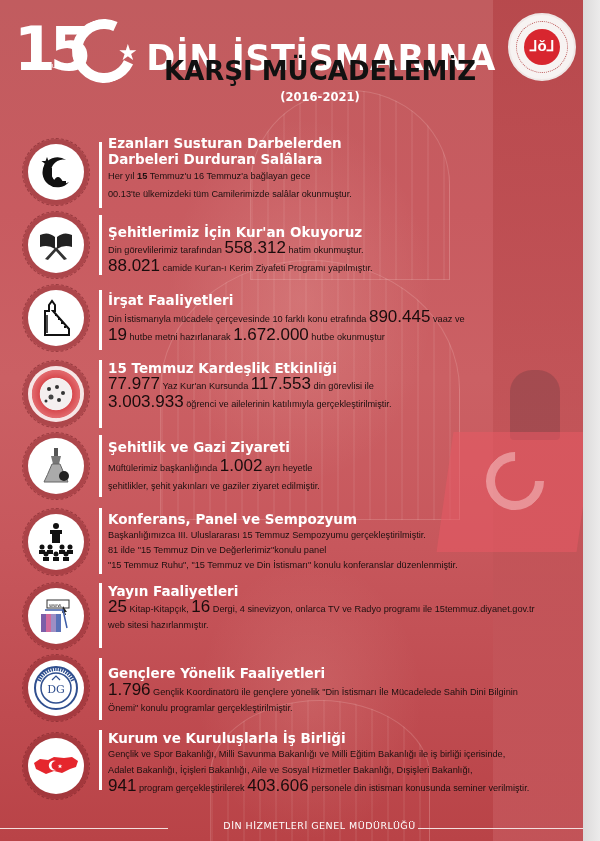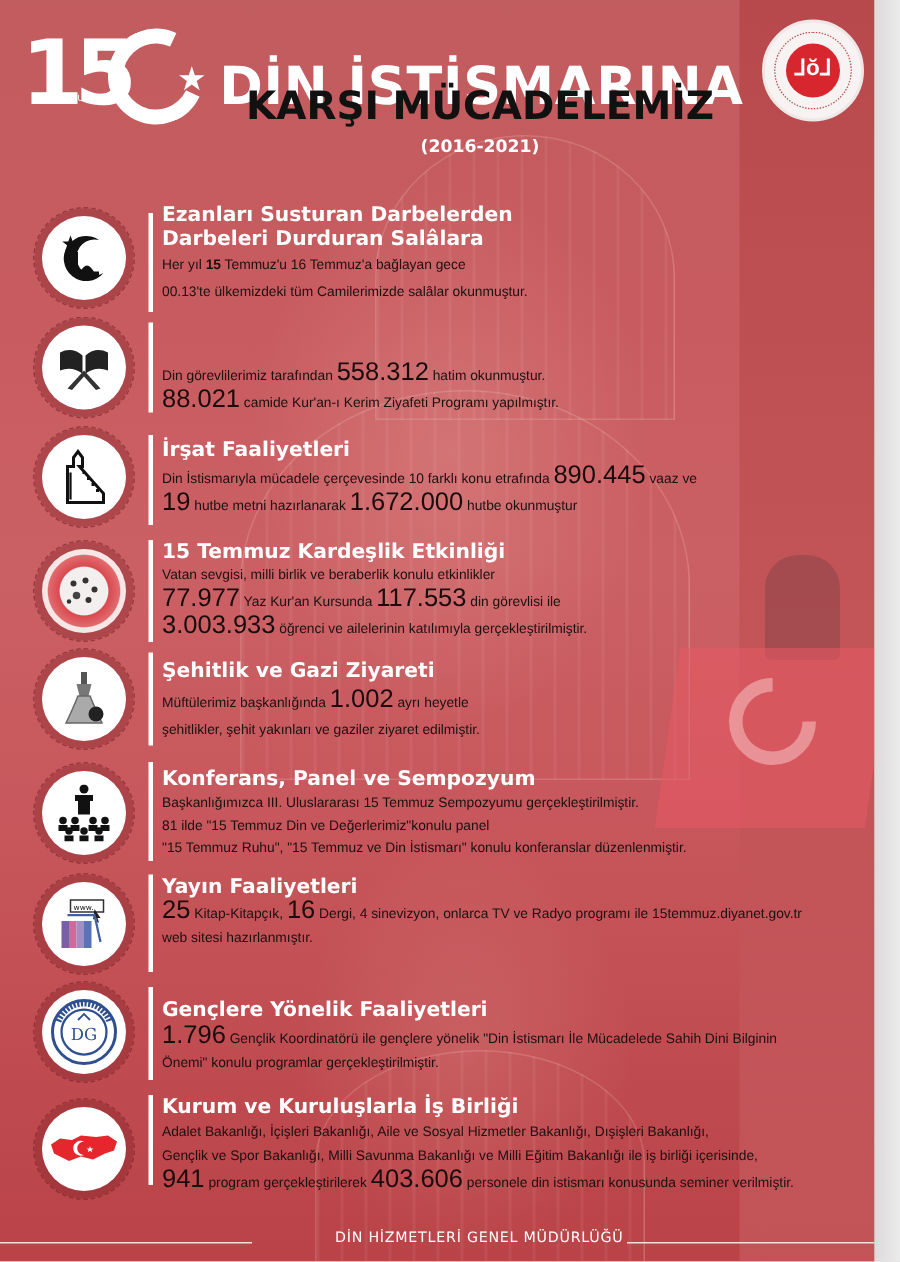--- a/index.html
+++ b/index.html
@@ -130,20 +130,21 @@
 
   <div class="section" style="top:215px;height:65px;">
     <div class="icon-circle" style="top:2px;">
       <svg width="38" height="32" viewBox="0 0 38 32">
         <path d="M3 6 Q11 2 18 8 L18 20 Q11 15 3 18Z" fill="#222"></path>
         <path d="M35 6 Q27 2 20 8 L20 20 Q27 15 35 18Z" fill="#222"></path>
         <path d="M8 30 L19 18 L30 30 L27 31 L19 22 L11 31Z" fill="#333"></path>
       </svg>
     </div>
     <div class="vbar" style="top:0;height:60px;"></div>
+    <div class="stitle" style="top:9px;">Şehitlerimiz İçin Kur'an Okuyoruz</div>
     <div class="sbody" style="top:25px;">
       <div><span>Din görevlilerimiz tarafından </span><span class="big">558.312</span><span> hatim okunmuştur.</span></div>
       <div><span class="big">88.021</span><span> camide Kur'an-ı Kerim Ziyafeti Programı yapılmıştır.</span></div>
     </div>
   </div>
 
   <div class="section" style="top:290px;height:62px;">
     <div class="icon-circle" style="top:0;">
       <svg width="34" height="38" viewBox="0 0 34 38">
         <path d="M6 36 L6 12 L10 12 L10 6 L13 2 L16 6 L16 12 L14 12 L30 30 L30 36Z" fill="#fff" stroke="#111" stroke-width="2"></path>
@@ -166,21 +167,20 @@
           <circle cx="16" cy="6" r="2" fill="#333"></circle>
           <circle cx="22" cy="12" r="2" fill="#333"></circle>
         <circle cx="10" cy="16" r="2.5" fill="#444"></circle>
           <circle cx="18" cy="19" r="2" fill="#333"></circle>
           <circle cx="5" cy="20" r="1.5" fill="#333"></circle>
       </svg>
     </div>
     <div class="vbar" style="top:0;height:68px;"></div>
     <div class="stitle" style="top:0;">15 Temmuz Kardeşlik Etkinliği</div>
     <div class="sbody" style="top:16px;line-height:15px;">
-      <div>Vatan sevgisi, milli birlik ve beraberlik konulu etkinlikler</div>
       <div><span class="big">77.977</span><span> Yaz Kur'an Kursunda </span><span class="big">117.553</span><span> din görevlisi ile</span></div>
       <div><span class="big">3.003.933</span><span> öğrenci ve ailelerinin katılımıyla gerçekleştirilmiştir.</span></div>
     </div>
   </div>
 
   <div class="section" style="top:435px;height:65px;">
     <div class="icon-circle" style="top:3px;">
       <svg width="30" height="40" viewBox="0 0 30 40">
         <rect x="13" y="2" width="4" height="8" fill="#555"></rect>
         <path d="M10 10 L20 10 L18 18 L12 18Z" fill="#777"></path>
@@ -272,22 +272,22 @@
     <div class="icon-circle" style="top:8px;">
       <svg width="48" height="22" viewBox="0 0 48 22">
         <path d="M2 8 L8 4 L16 5 L22 2 L32 3 L40 2 L46 6 L44 12 L38 14 L30 18 L22 16 L14 19 L8 16 L4 14Z" fill="#e5262d"></path>
         <path d="M24 6 A5 5 0 1 0 24 15 A4 4 0 1 1 24 6Z" fill="#fff"></path>
         <polygon points="28,9 28.6,10.6 30.3,10.6 29,11.6 29.5,13.2 28,12.2 26.5,13.2 27,11.6 25.7,10.6 27.4,10.6" fill="#fff"></polygon>
       </svg>
     </div>
     <div class="vbar" style="top:0;height:60px;"></div>
     <div class="stitle" style="top:0;">Kurum ve Kuruluşlarla İş Birliği</div>
     <div class="sbody" style="top:16px;line-height:16px;">
+      <div>Gençlik ve Spor Bakanlığı, Milli Savunma Bakanlığı ve Milli Eğitim Bakanlığı ile iş birliği içerisinde,</div>
       <div>Adalet Bakanlığı, İçişleri Bakanlığı, Aile ve Sosyal Hizmetler Bakanlığı, Dışişleri Bakanlığı,</div>
-      <div>Gençlik ve Spor Bakanlığı, Milli Savunma Bakanlığı ve Milli Eğitim Bakanlığı ile iş birliği içerisinde,</div>
       <div><span class="big">941</span><span> program gerçekleştirilerek </span><span class="big">403.606</span><span> personele din istismarı konusunda seminer verilmiştir.</span></div>
     </div>
   </div>
 
   <div class="footer-line" style="left:0;width:168px;"></div>
   <div class="footer-line" style="left:418px;width:165px;"></div>
   <div class="footer-text">
     <span>DİN HİZMETLERİ GENEL MÜDÜRLÜĞÜ</span>
   </div>
 </div>

